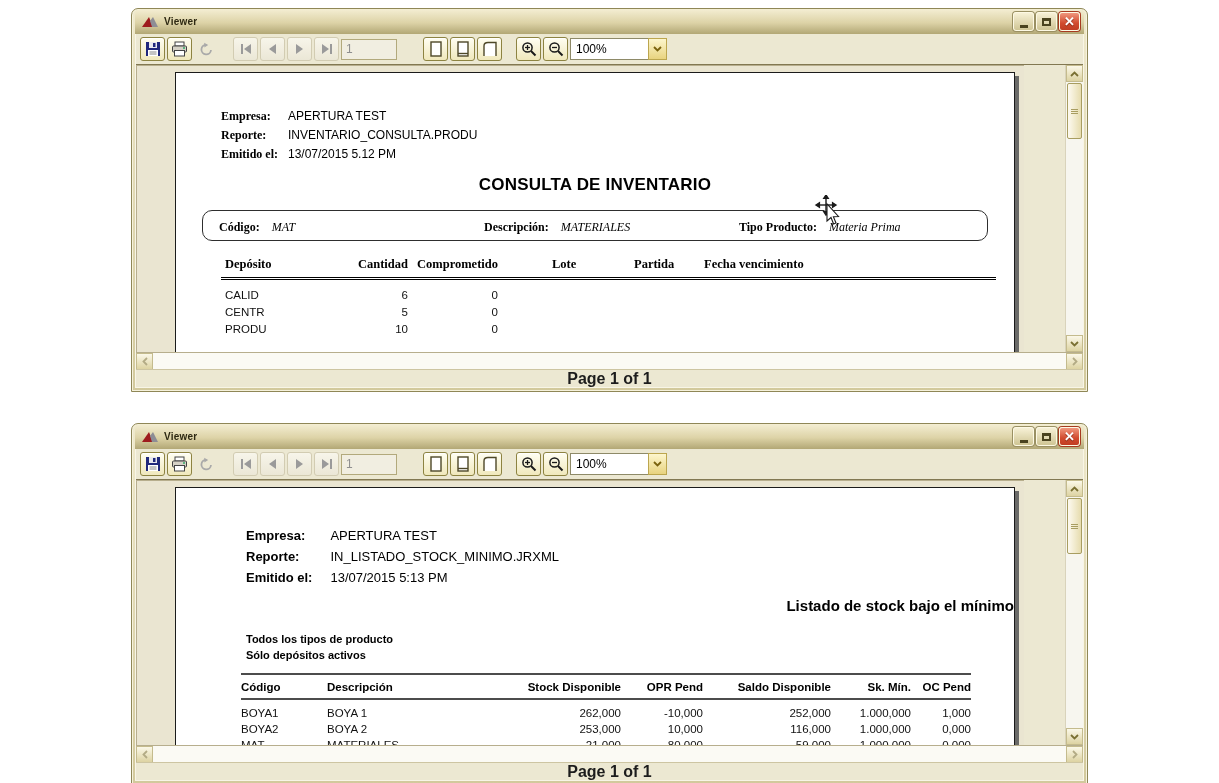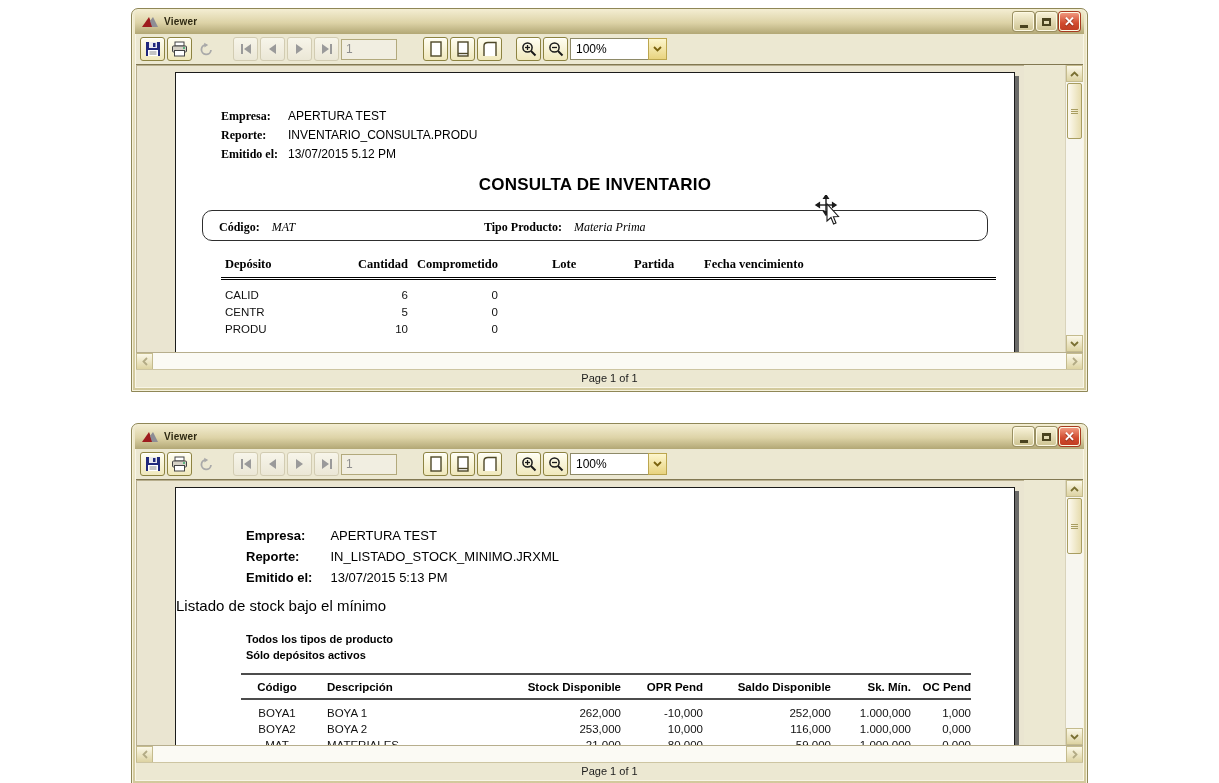--- a/index.html
+++ b/index.html
@@ -140,21 +140,21 @@
     display:flex; background:#fbfaf4;
     border-top:1px solid #b7ae8d;
   }
   .h-track { flex:1; }
   .h-arrow { color:#b3ab85; }
   .statusbar {
     flex:0 0 18px; height:18px;
     background:#ece8d2;
     border-top:1px solid #cdc5a2;
     text-align:center;
-    font-size:11px; font-weight:normal; color:#1c1c1c;
+    font-size:16px; font-weight:bold; color:#1c1c1c;
     line-height:17px;
   }
 
   
   .paper {
     position:absolute; left:38px; top:6px;
     width:840px; height:900px;
     background:#fff;
     border:1px solid #1b1b1b;
     box-shadow:4px 4px 0 rgba(92,92,92,.9);
@@ -191,33 +191,33 @@
   .t1 th.c4, .t1 td.c4 { text-align:left; }
   .t1 th.c5, .t1 td.c5 { text-align:left; }
   .t1 tbody { line-height:14px; }
   .t1 tbody:before { content:""; display:block; height:6px; }
 
   
   .r2 { padding-top:37px; }
   .r2 .meta { margin-left:70px; }
   .r2 .meta td { font-size:13px; line-height:21px; vertical-align:top; }
   .r2 .meta .lbl { font-weight:bold; padding-right:18px; white-space:nowrap; }
-  .r2 .title { margin-top:9px; text-align:left; font-size:15px; font-weight:normal; }
+  .r2 .title { margin-top:9px; text-align:right; font-size:15px; font-weight:bold; }
   .r2 .filters { margin:17px 0 0 70px; }
   .r2 .filters div { font-size:11px; font-weight:bold; line-height:16px; }
   .t2wrap { margin:10px 45px 0 65px; }
   .t2 { border-collapse:collapse; width:730px; table-layout:fixed; }
   .t2 thead th {
     font-size:11.5px; font-weight:bold; padding:6px 0 5px 0;
     border-top:2px solid #4c4c4c; border-bottom:2px solid #4c4c4c;
   }
   .t2 td { font-size:11.5px; padding:2px 0; color:#111; }
   .t2 .c0{width:72px}  .t2 .c1{width:168px} .t2 .c2{width:140px}
   .t2 .c3{width:82px}  .t2 .c4{width:128px} .t2 .c5{width:80px} .t2 .c6{width:60px}
-  .t2 th.c0, .t2 td.c0 { text-align:center; }
+  .t2 th.c0, .t2 td.c0 { text-align:left; }
   .t2 th.c1, .t2 td.c1 { text-align:left; padding-left:14px; }
   .t2 th.c2, .t2 td.c2, .t2 th.c3, .t2 td.c3,
   .t2 th.c4, .t2 td.c4, .t2 th.c5, .t2 td.c5,
   .t2 th.c6, .t2 td.c6 { text-align:right; }
   .t2 tbody:before { content:""; display:block; height:5px; }
 
   .cursor-overlay { position:absolute; left:638px; top:122px; }
 </style>
 </head>
 <body>
@@ -350,20 +350,21 @@
                 </tr>
             <tr>
                   <td class="lbl">Emitido el:</td>
                   <td>13/07/2015 5.12 PM</td>
                 </tr>
           </tbody>
             </table>
           <div class="title">CONSULTA DE INVENTARIO</div>
           <div class="filter-box">
             <div class="fb-item"><span class="fb-lbl">Código:</span><span class="fb-val">MAT</span></div>
+            <div class="fb-item"><span class="fb-lbl">Descripción:</span><span class="fb-val">MATERIALES</span></div>
             <div class="fb-item"><span class="fb-lbl">Tipo Producto:</span><span class="fb-val">Materia Prima</span></div>
           </div>
           <table class="t1">
             <thead>
               <tr>
                 <th class="c0">Depósito</th>
                 <th class="c1">Cantidad</th>
                 <th class="c2">Comprometido</th>
                 <th class="c3">Lote</th>
                 <th class="c4">Partida</th>

